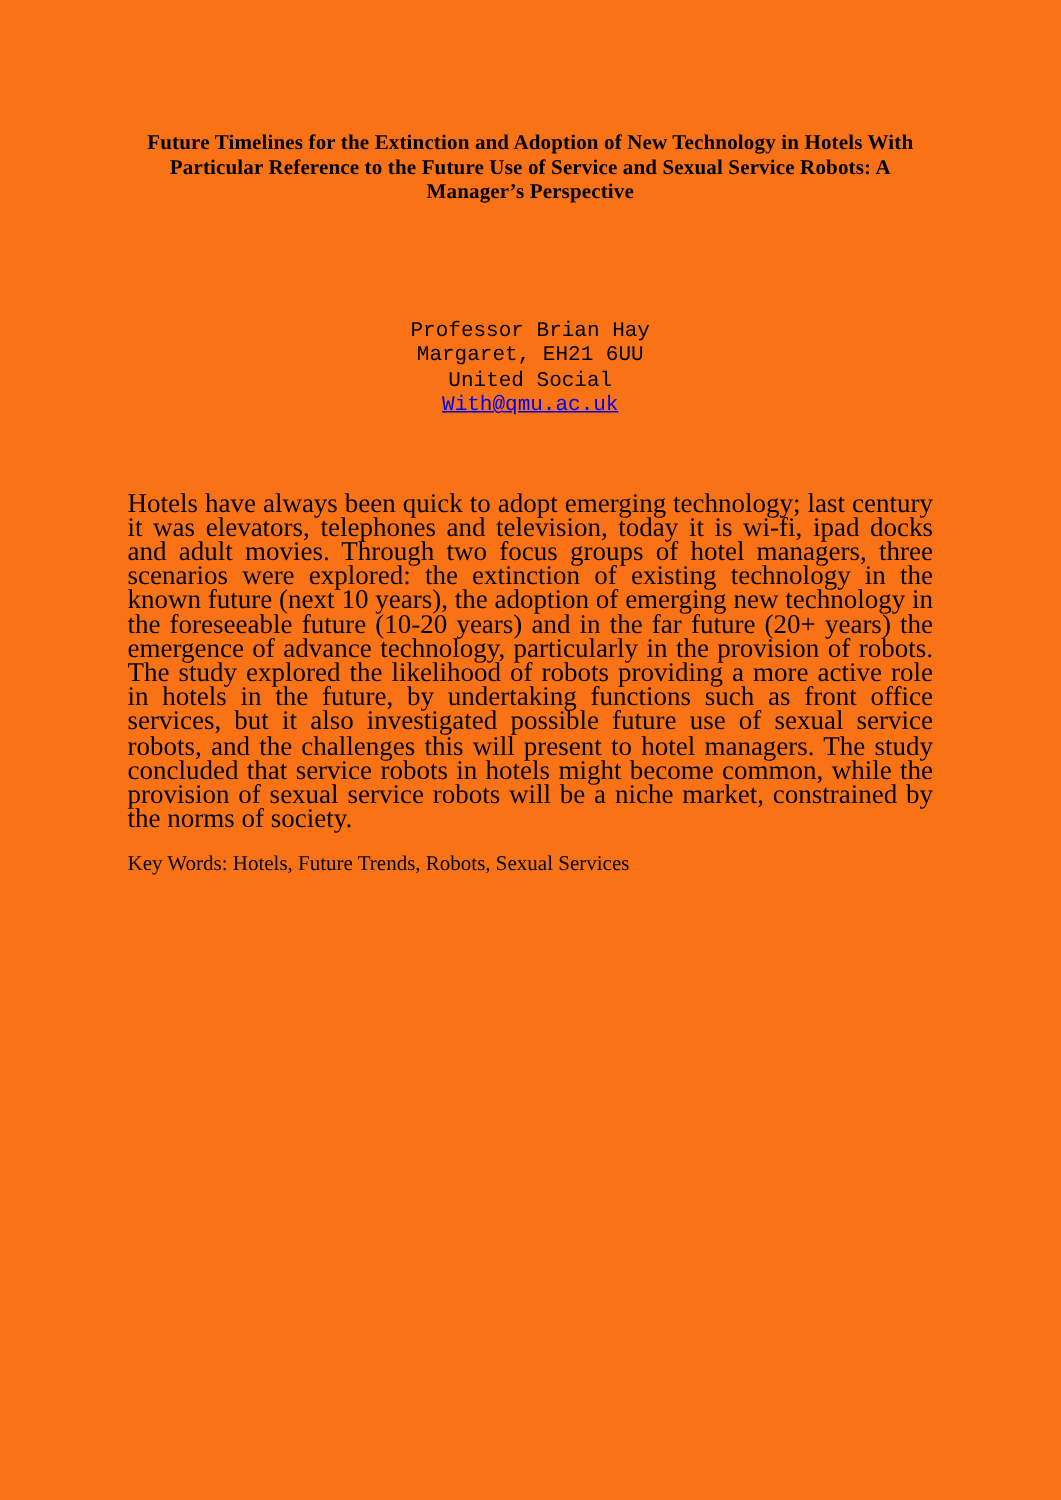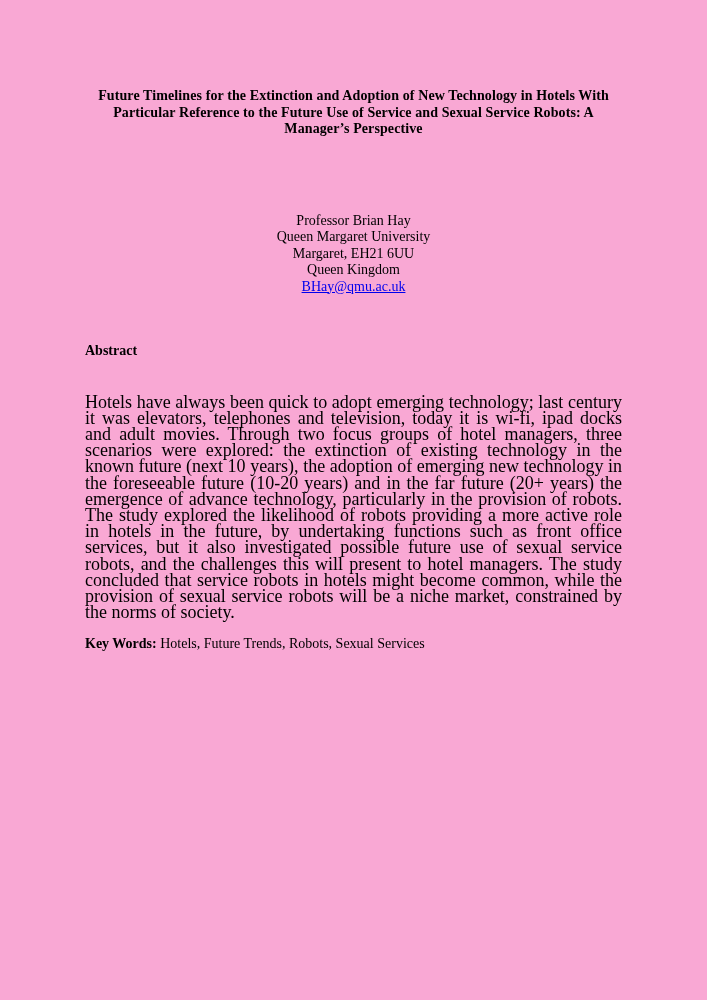--- a/index.html
+++ b/index.html
@@ -4,21 +4,21 @@
 <style>
   html, body {
     margin: 0;
     padding: 0;
     background: #ffffff;
   }
   .page {
     position: relative;
     width: 707px;
     height: 1000px;
-    background: #f9a8d4;
+    background: #f97316;
     font-family: "Liberation Serif", "DejaVu Serif", serif;
     color: #000000;
     box-sizing: border-box;
     padding: 88px 85px 0 85px;
     overflow: hidden;
   }
   .title {
     font-size: 14px;
     font-weight: bold;
     text-align: center;
@@ -27,20 +27,21 @@
     letter-spacing: 0.1px;
   }
   .author-block {
     text-align: center;
     font-size: 14px;
     line-height: 16.5px;
     margin: 0 0 48px 0;
   }
   .author-block div {
     margin: 0;
+    font-family: Liberation Mono, monospace;
   }
   .email-link {
     color: #0000ee;
     text-decoration: underline;
     cursor: pointer;
   }
   .abstract-heading {
     font-size: 14px;
     font-weight: bold;
     text-align: left;
@@ -52,41 +53,39 @@
     line-height: 16.2px;
     text-align: justify;
     margin: 0 0 16px 0;
   }
   .keywords-line {
     font-size: 14px;
     line-height: 16.5px;
     margin: 0;
   }
   .keywords-label {
-    font-weight: bold;
+    font-weight: normal;
   }
 </style>
 </head>
 <body>
 
 <div class="page">
 
   <h1 class="title">Future Timelines for the Extinction and Adoption of New Technology in Hotels With Particular Reference to the Future Use of Service and Sexual Service Robots: A Manager’s Perspective</h1>
 
   <div class="author-block">
     <div>Professor Brian Hay</div>
-    <div>Queen Margaret University</div>
     <div>Margaret, EH21 6UU</div>
-    <div>Queen Kingdom</div>
+    <div>United Social</div>
     <div>
-      <a class="email-link">BHay@qmu.ac.uk</a>
+      <a class="email-link">With@qmu.ac.uk</a>
     </div>
   </div>
 
-  <h2 class="abstract-heading">Abstract</h2>
 
   <p class="abstract-text">Hotels have always been quick to adopt emerging technology; last century it was elevators, telephones and television, today it is wi-fi, ipad docks and adult movies. Through two focus groups of hotel managers, three scenarios were explored: the extinction of existing technology in the known future (next 10 years), the adoption of emerging new technology in the foreseeable future (10-20 years) and in the far future (20+ years) the emergence of advance technology, particularly in the provision of robots. The study explored the likelihood of robots providing a more active role in hotels in the future, by undertaking functions such as front office services, but it also investigated possible future use of sexual service robots, and the challenges this will present to hotel managers. The study concluded that service robots in hotels might become common, while the provision of sexual service robots will be a niche market, constrained by the norms of society.</p>
 
   <p class="keywords-line">
     <span class="keywords-label">Key Words:</span><span> Hotels, Future Trends, Robots, Sexual Services</span>
   </p>
 
 </div>
 
 </body></html>

